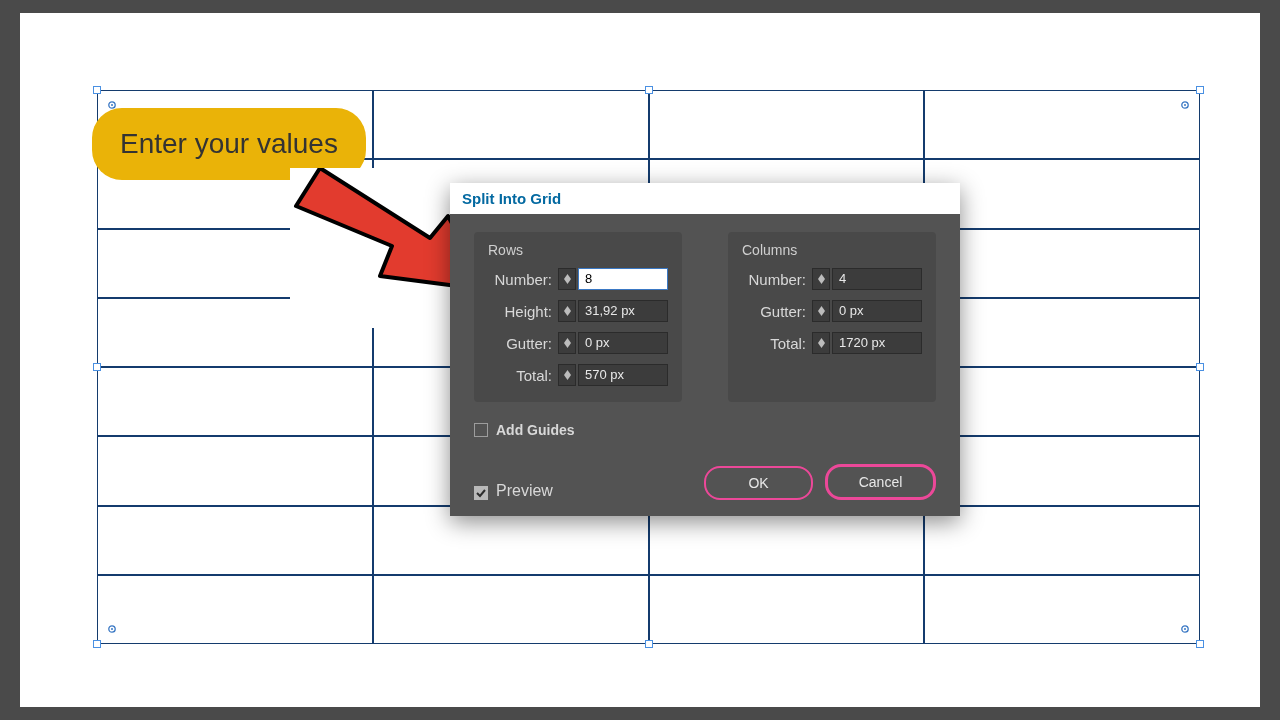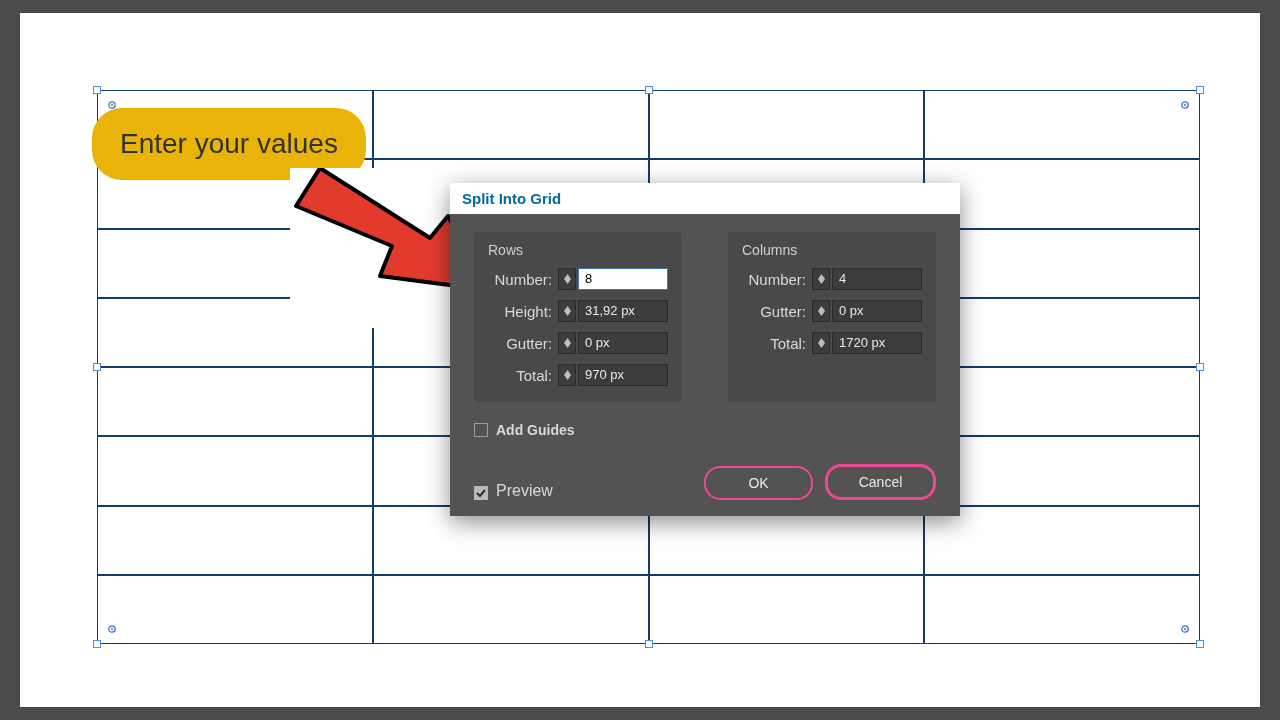--- a/index.html
+++ b/index.html
@@ -213,21 +213,21 @@
           <div class="field">
             <div class="flabel">Total:</div>
             <div class="stepper">
                 <svg viewBox="0 0 7 5">
                   <polygon points="3.5,0 7,5 0,5" fill="#bcbcbc"></polygon>
                 </svg>
                 <svg viewBox="0 0 7 5">
                   <polygon points="0,0 7,0 3.5,5" fill="#bcbcbc"></polygon>
                 </svg>
               </div>
-            <div class="finput">970 px</div>
+            <div class="finput">570 px</div>
           </div>
         </div>
 
         <div class="section">
           <div class="sec-title">Columns</div>
           <div class="field">
             <div class="flabel">Number:</div>
             <div class="stepper">
                 <svg viewBox="0 0 7 5">
                   <polygon points="3.5,0 7,5 0,5" fill="#bcbcbc"></polygon>

